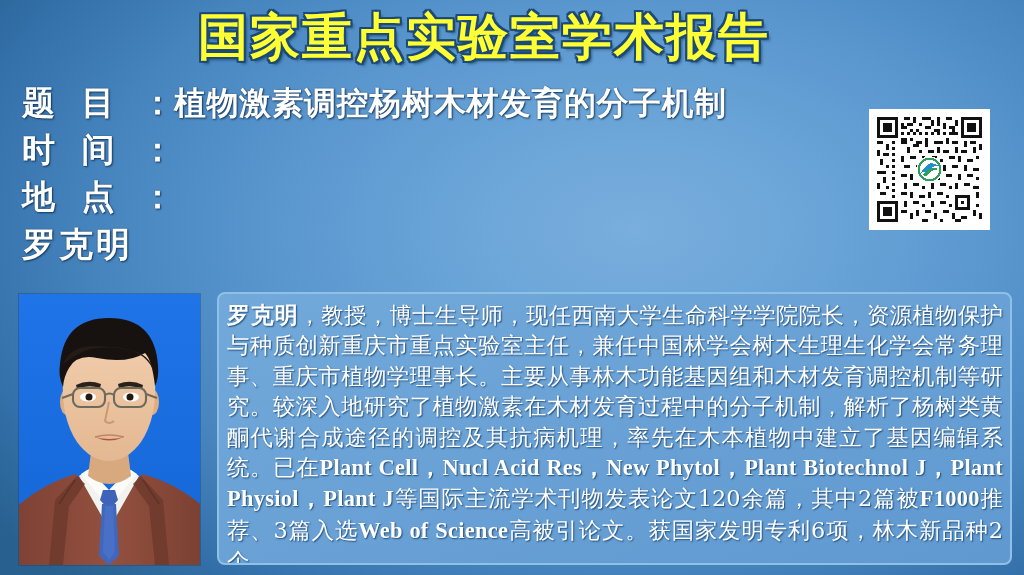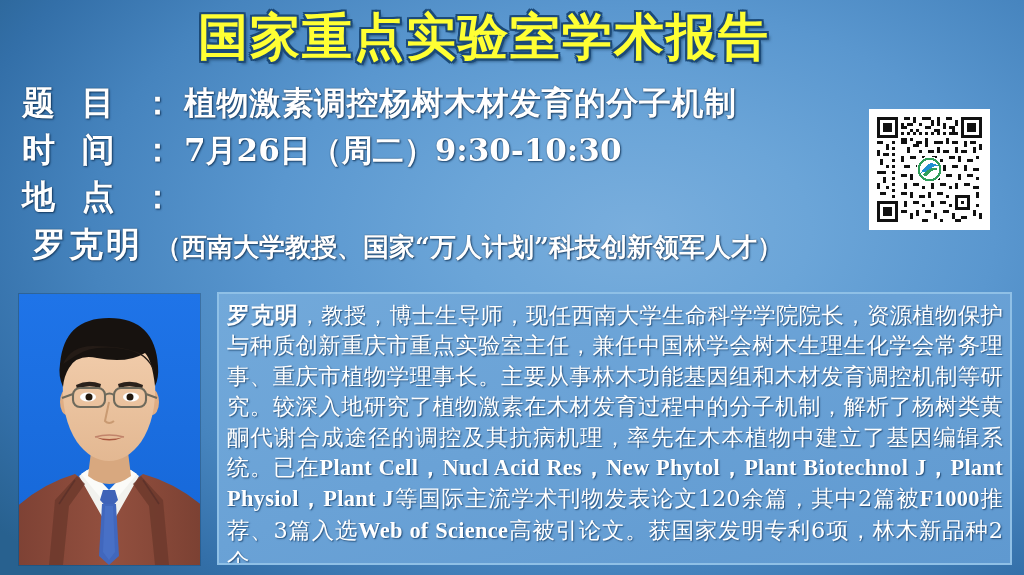--- a/index.html
+++ b/index.html
@@ -85,21 +85,20 @@
   .info-label .lbl-colon { letter-spacing: 0; }
   .info-label.wide { letter-spacing: 0; display: block; }
 
   .info-value {
     font-family: "DejaVu Serif", "Liberation Serif", serif;
     font-weight: bold;
     font-size: 31px;
     line-height: 38px;
     color: #ffffff;
     text-shadow: 1px 1px 2px rgba(12,45,80,0.85), 0 0 1px rgba(12,45,80,0.9);
-    margin-left: 10px;
   }
   .info-value.title-text { font-size: 32px; letter-spacing: 0.5px; }
   .info-value.speaker-name {
     font-size: 34px;
     letter-spacing: 3px;
     padding-right: 2px;
   }
   .info-value.speaker-affil { font-size: 26px; letter-spacing: 0; }
 
   
@@ -131,21 +130,21 @@
   
   .bio-box {
     position: absolute;
     left: 217px;
     top: 292px;
     width: 795px;
     height: 273px;
     box-sizing: border-box;
     background: linear-gradient(160deg, #72a9da 0%, #6aa2d6 45%, #5f99d0 100%);
     border: 2px solid #8fc0e6;
-    border-radius: 0;
+    border-radius: 8px;
     padding: 6px 7px 4px 8px;
     overflow: hidden;
   }
   .bio-text {
     font-family: "DejaVu Serif", "Liberation Serif", serif;
     font-size: 22.4px;
     line-height: 30.4px;
     color: #ffffff;
     text-align: justify;
     text-justify: inter-character;
@@ -184,34 +183,32 @@
       </span>
       <span class="info-value title-text">植物激素调控杨树木材发育的分子机制</span>
     </div>
 
     <div class="info-row">
       <span class="info-label">
         <span>时</span>
         <span>间</span>
         <span class="lbl-colon">：</span>
       </span>
-      <span class="info-value">7月26日（周二）9:30-10:30</span>
     </div>
 
     <div class="info-row">
       <span class="info-label">
         <span>地</span>
         <span>点</span>
         <span class="lbl-colon">：</span>
       </span>
     </div>
 
     <div class="info-row">
       <span class="info-value speaker-name">罗克明</span>
-      <span class="info-value speaker-affil">（西南大学教授、国家“万人计划”科技创新领军人才）</span>
     </div>
 
   </div>
 
   <div class="qr-box">
     <svg viewBox="0 0 37 37" shape-rendering="crispEdges">
       <rect width="37" height="37" fill="#ffffff"></rect>
       <g fill="#111111">
 
         <rect x="1" y="1" width="7" height="1"></rect>

